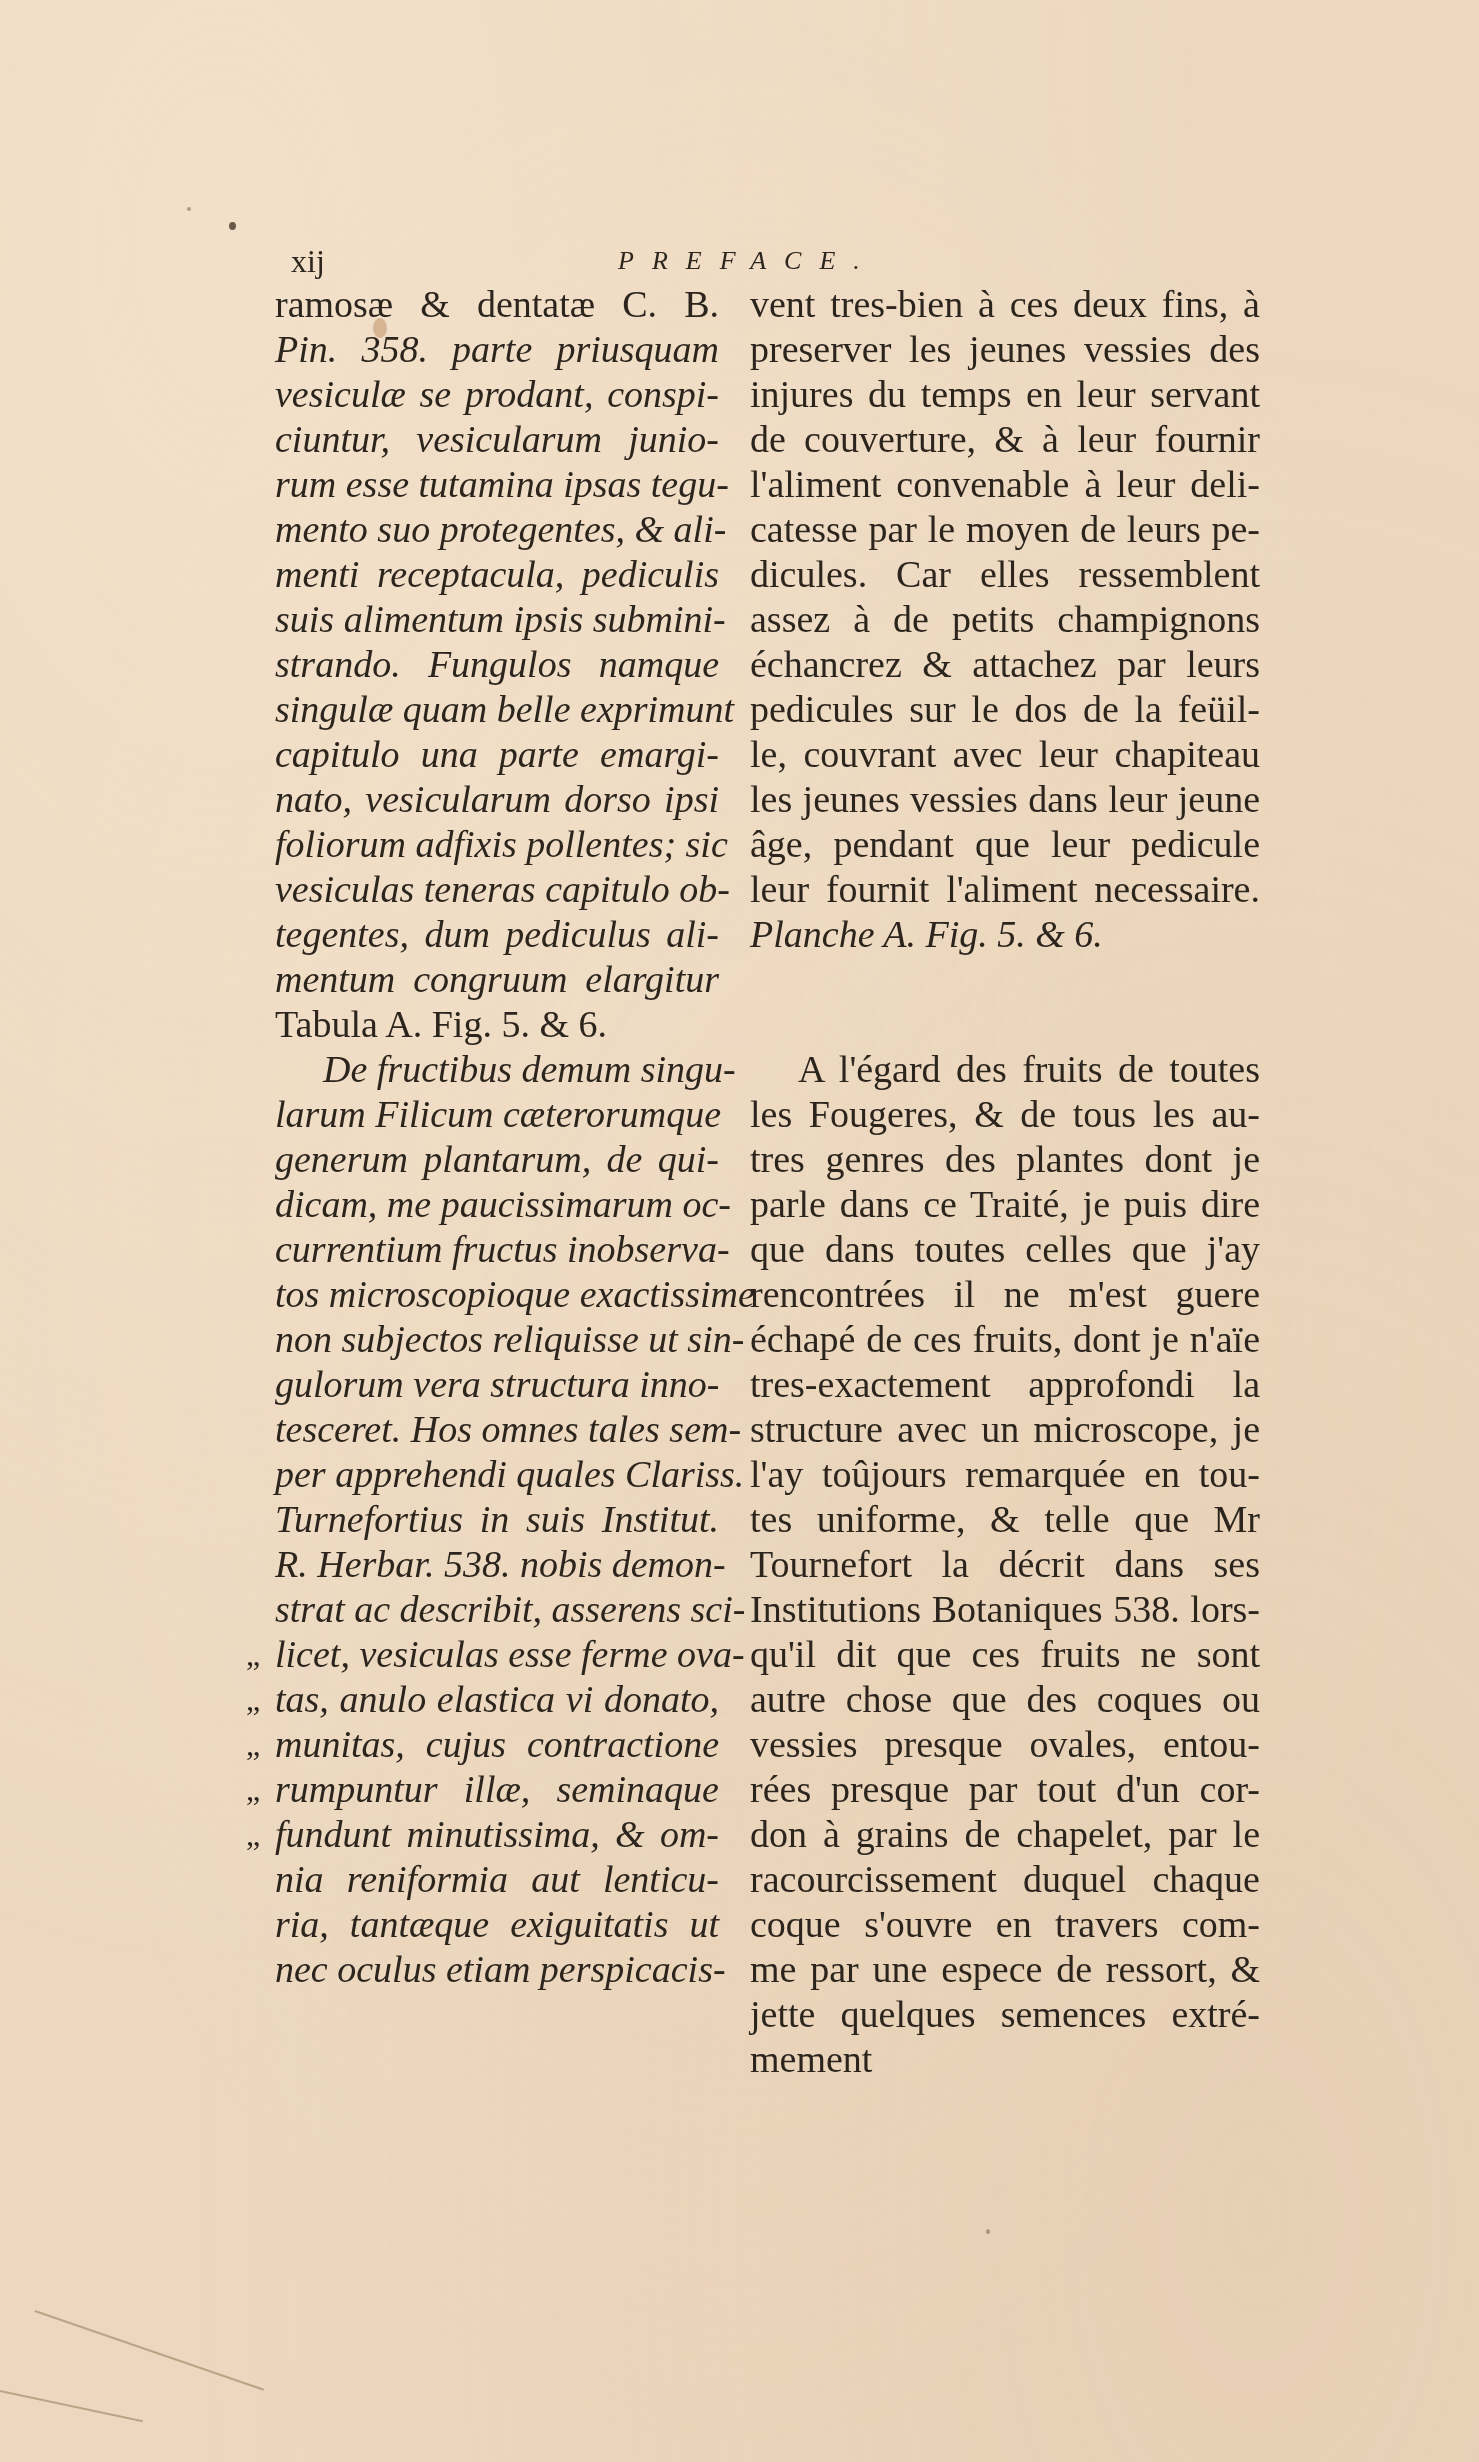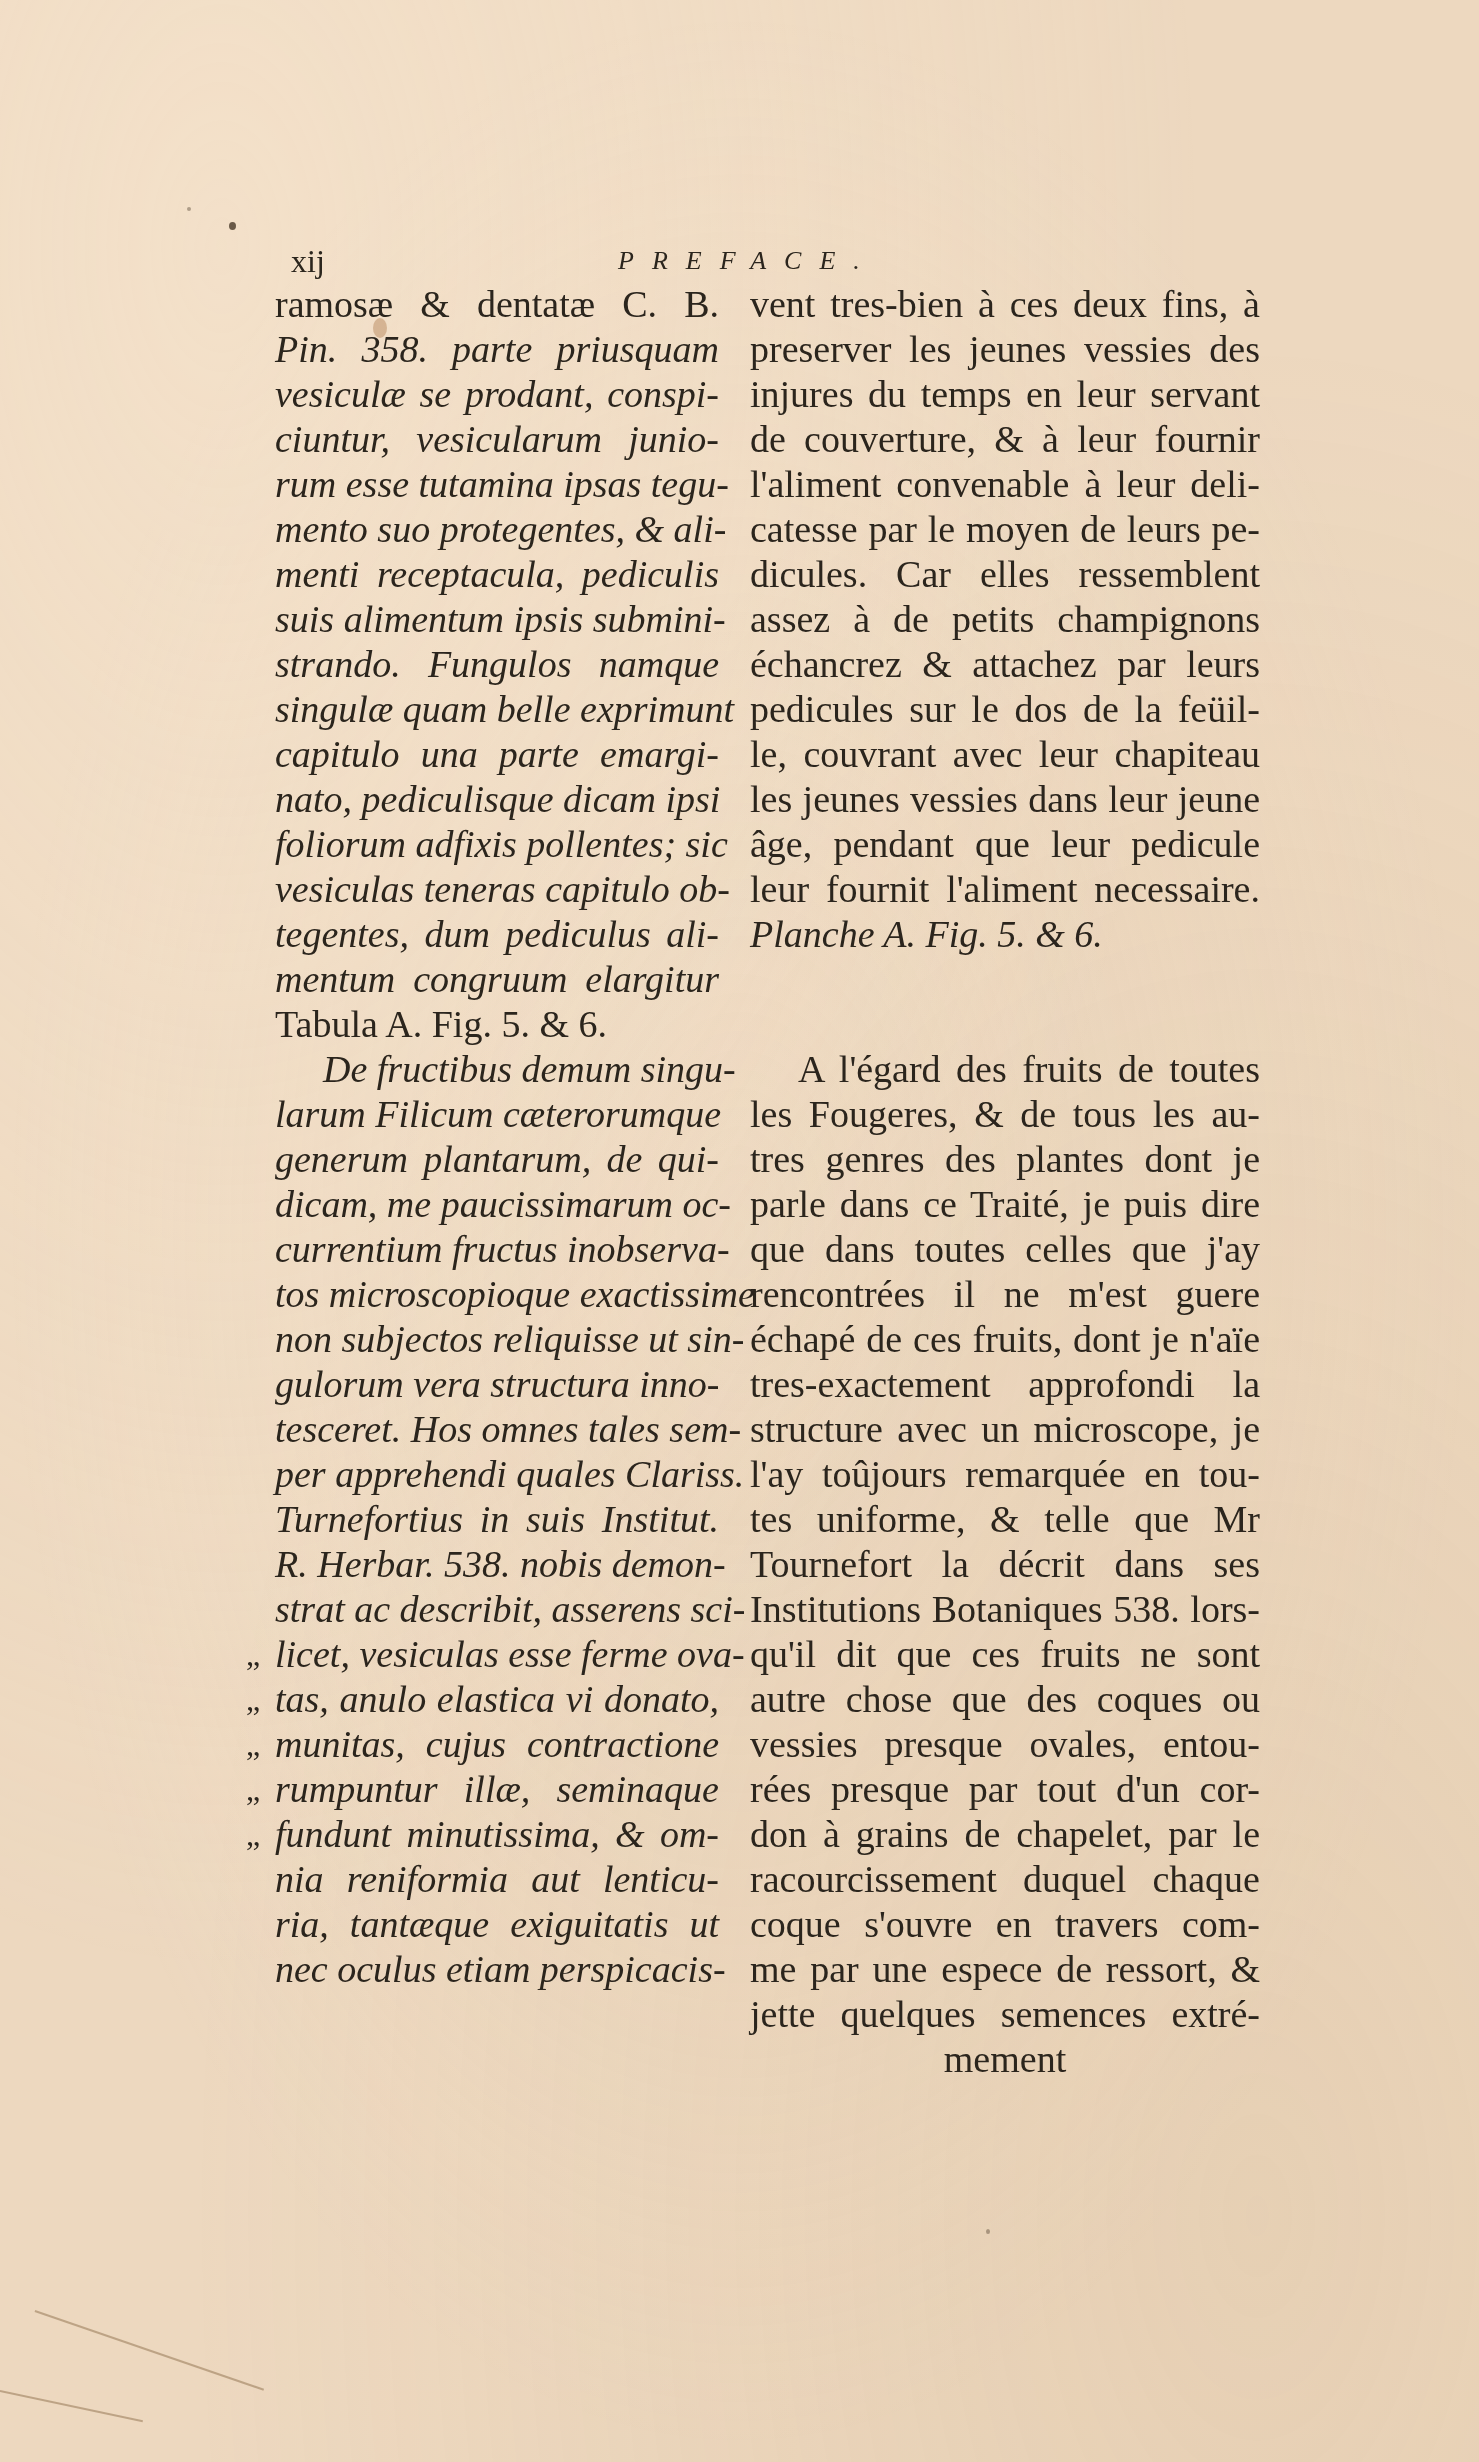--- a/index.html
+++ b/index.html
@@ -34,21 +34,21 @@
     font-size: 38px; line-height: 45px; font-family: Liberation Serif, serif;
   }
   .col-left { left: 275px; width: 444px; }
   .col-right { left: 750px; width: 510px; }
 
   .line { display: block; white-space: nowrap; height: 45px; position: relative; }
   .it { font-style: italic; }
   .rom { font-style: normal; }
   .justify { text-align: justify; text-align-last: justify; }
   .indent { padding-left: 48px; }
-  .right { text-align: center; }
+  .right { text-align: left; }
   .quote-mark {
     position: absolute; left: -29px; top: 0; font-style: normal;
     font-size: 32px;
   }
   .gap { height: 90px; }
 
   .spot { position: absolute; border-radius: 50%; background: rgba(60,45,30,0.75); }
   .crack { position: absolute; height: 1.5px; background: rgba(150,120,85,0.55); transform-origin: left center; }
 </style>
 </head>
@@ -66,21 +66,21 @@
     <span class="line justify">Pin. 358. parte priusquam</span>
     <span class="line justify">vesiculæ se prodant, conspi-</span>
     <span class="line justify">ciuntur, vesicularum junio-</span>
     <span class="line justify">rum esse tutamina ipsas tegu-</span>
     <span class="line justify">mento suo protegentes, &amp; ali-</span>
     <span class="line justify">menti receptacula, pediculis</span>
     <span class="line justify">suis alimentum ipsis submini-</span>
     <span class="line justify">strando. Fungulos namque</span>
     <span class="line justify">singulæ quam belle exprimunt</span>
     <span class="line justify">capitulo una parte emargi-</span>
-    <span class="line justify">nato, pediculisque dicam ipsi</span>
+    <span class="line justify">nato, vesicularum dorso ipsi</span>
     <span class="line justify">foliorum adfixis pollentes; sic</span>
     <span class="line justify">vesiculas teneras capitulo ob-</span>
     <span class="line justify">tegentes, dum pediculus ali-</span>
     <span class="line justify">mentum congruum elargitur</span>
     <span class="line rom">Tabula A. Fig. 5. &amp; 6.</span>
     <span class="line justify indent">De fructibus demum singu-</span>
     <span class="line justify">larum Filicum cæterorumque</span>
     <span class="line justify">generum plantarum, de qui-</span>
     <span class="line justify">dicam, me paucissimarum oc-</span>
     <span class="line justify">currentium fructus inobserva-</span>

